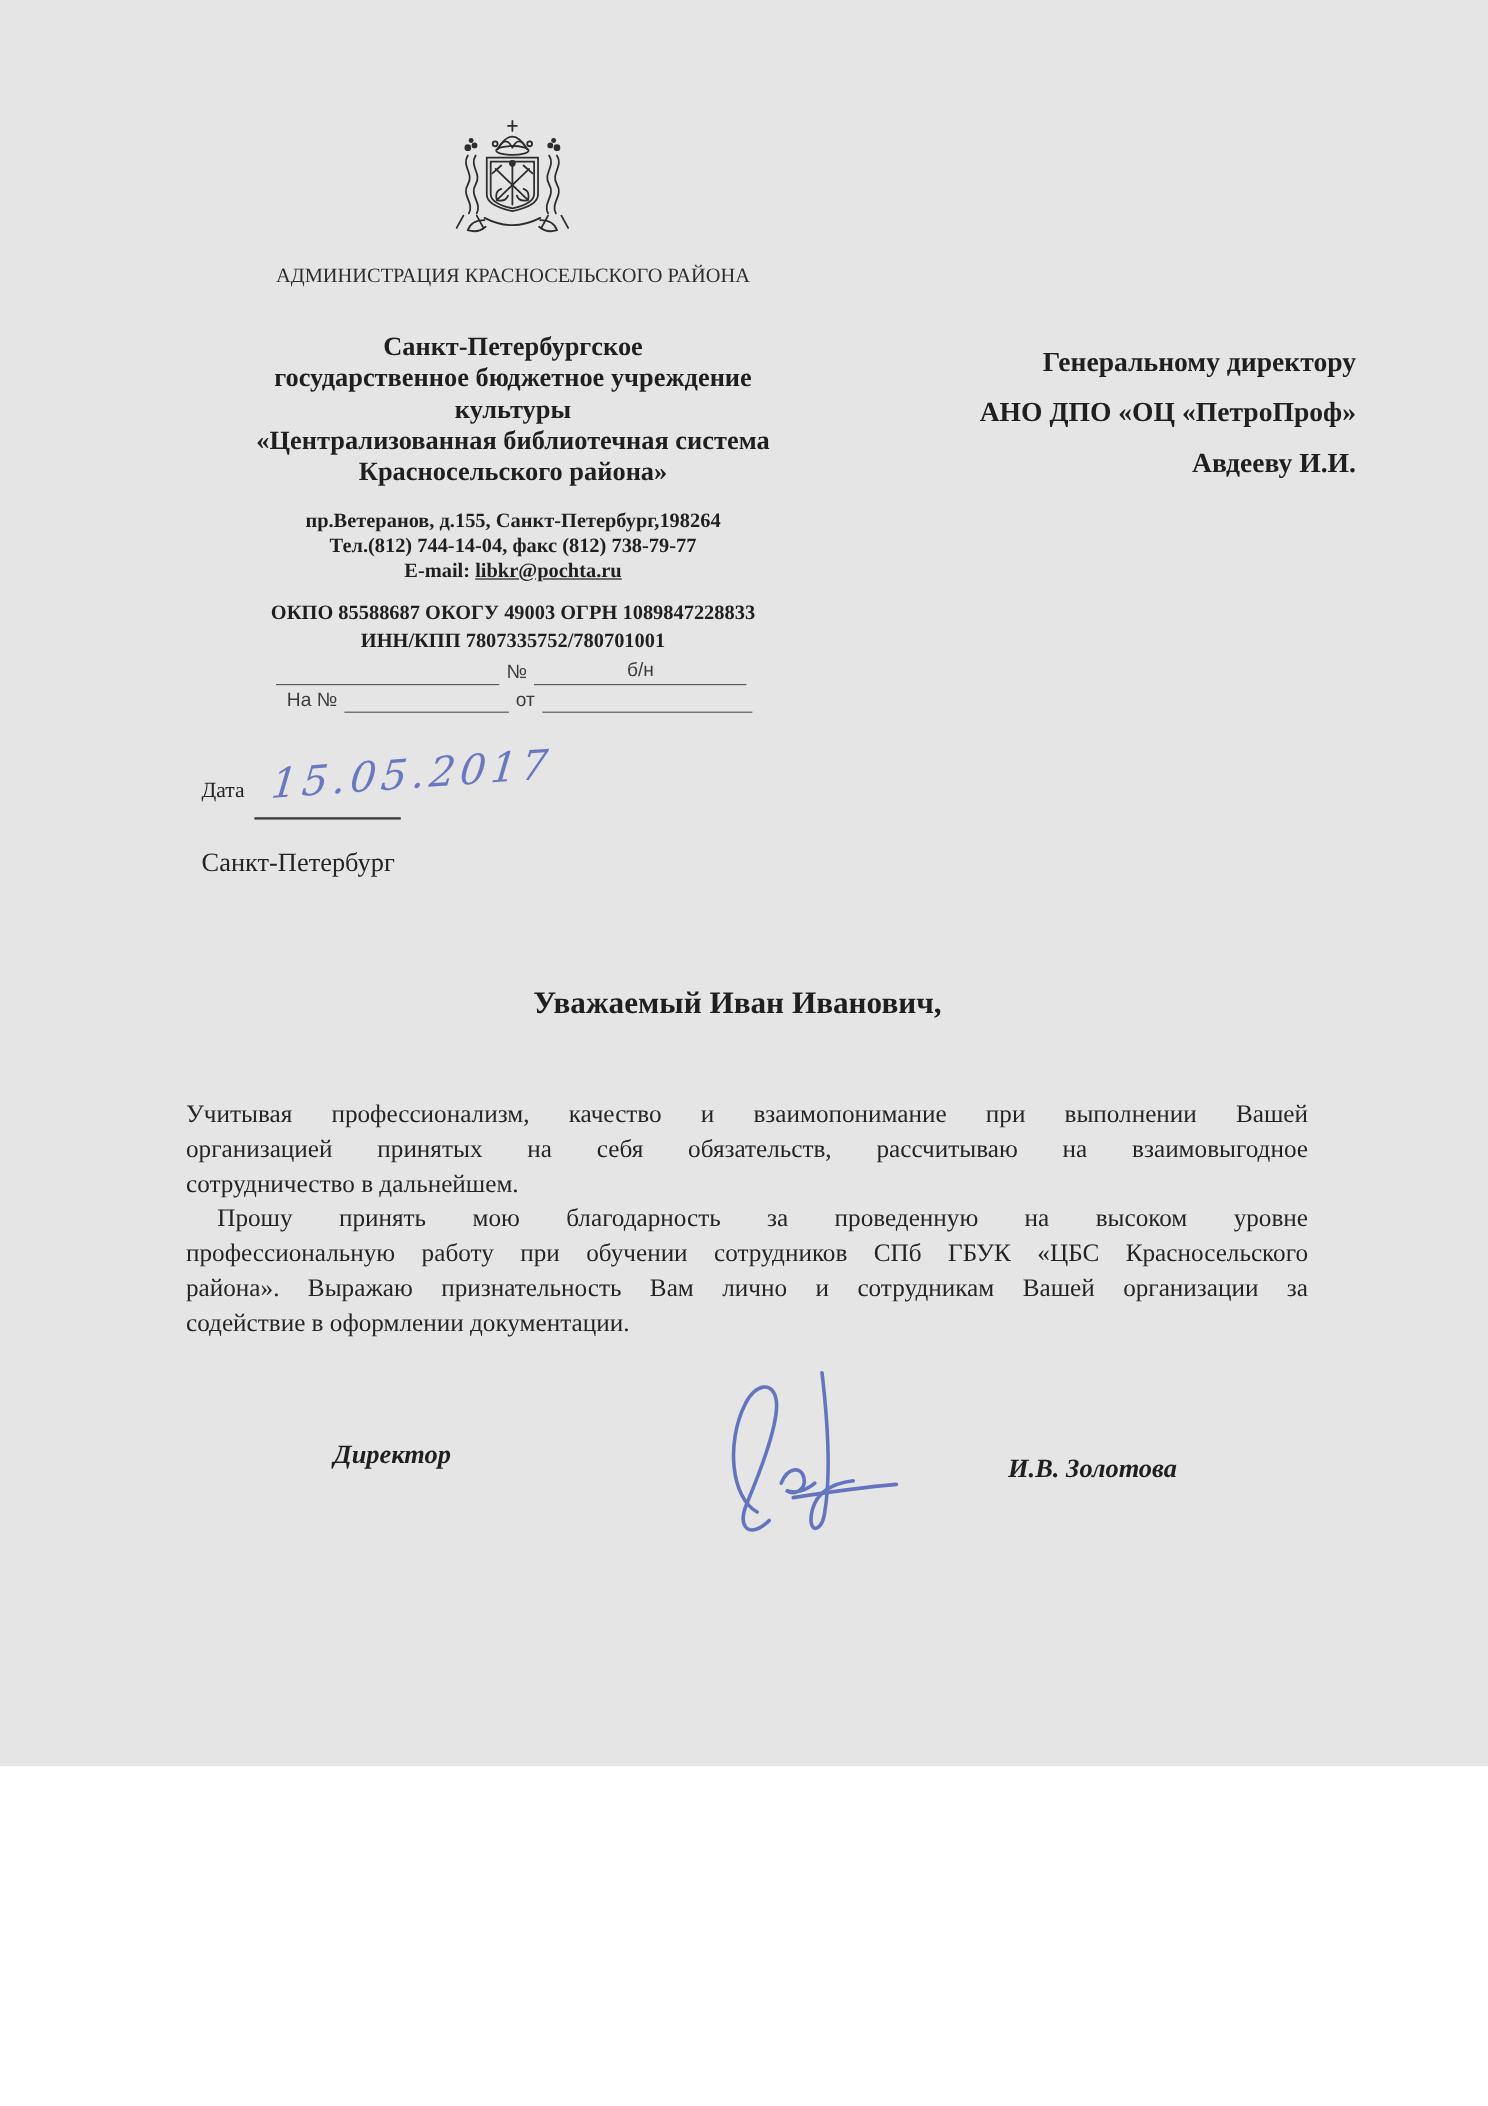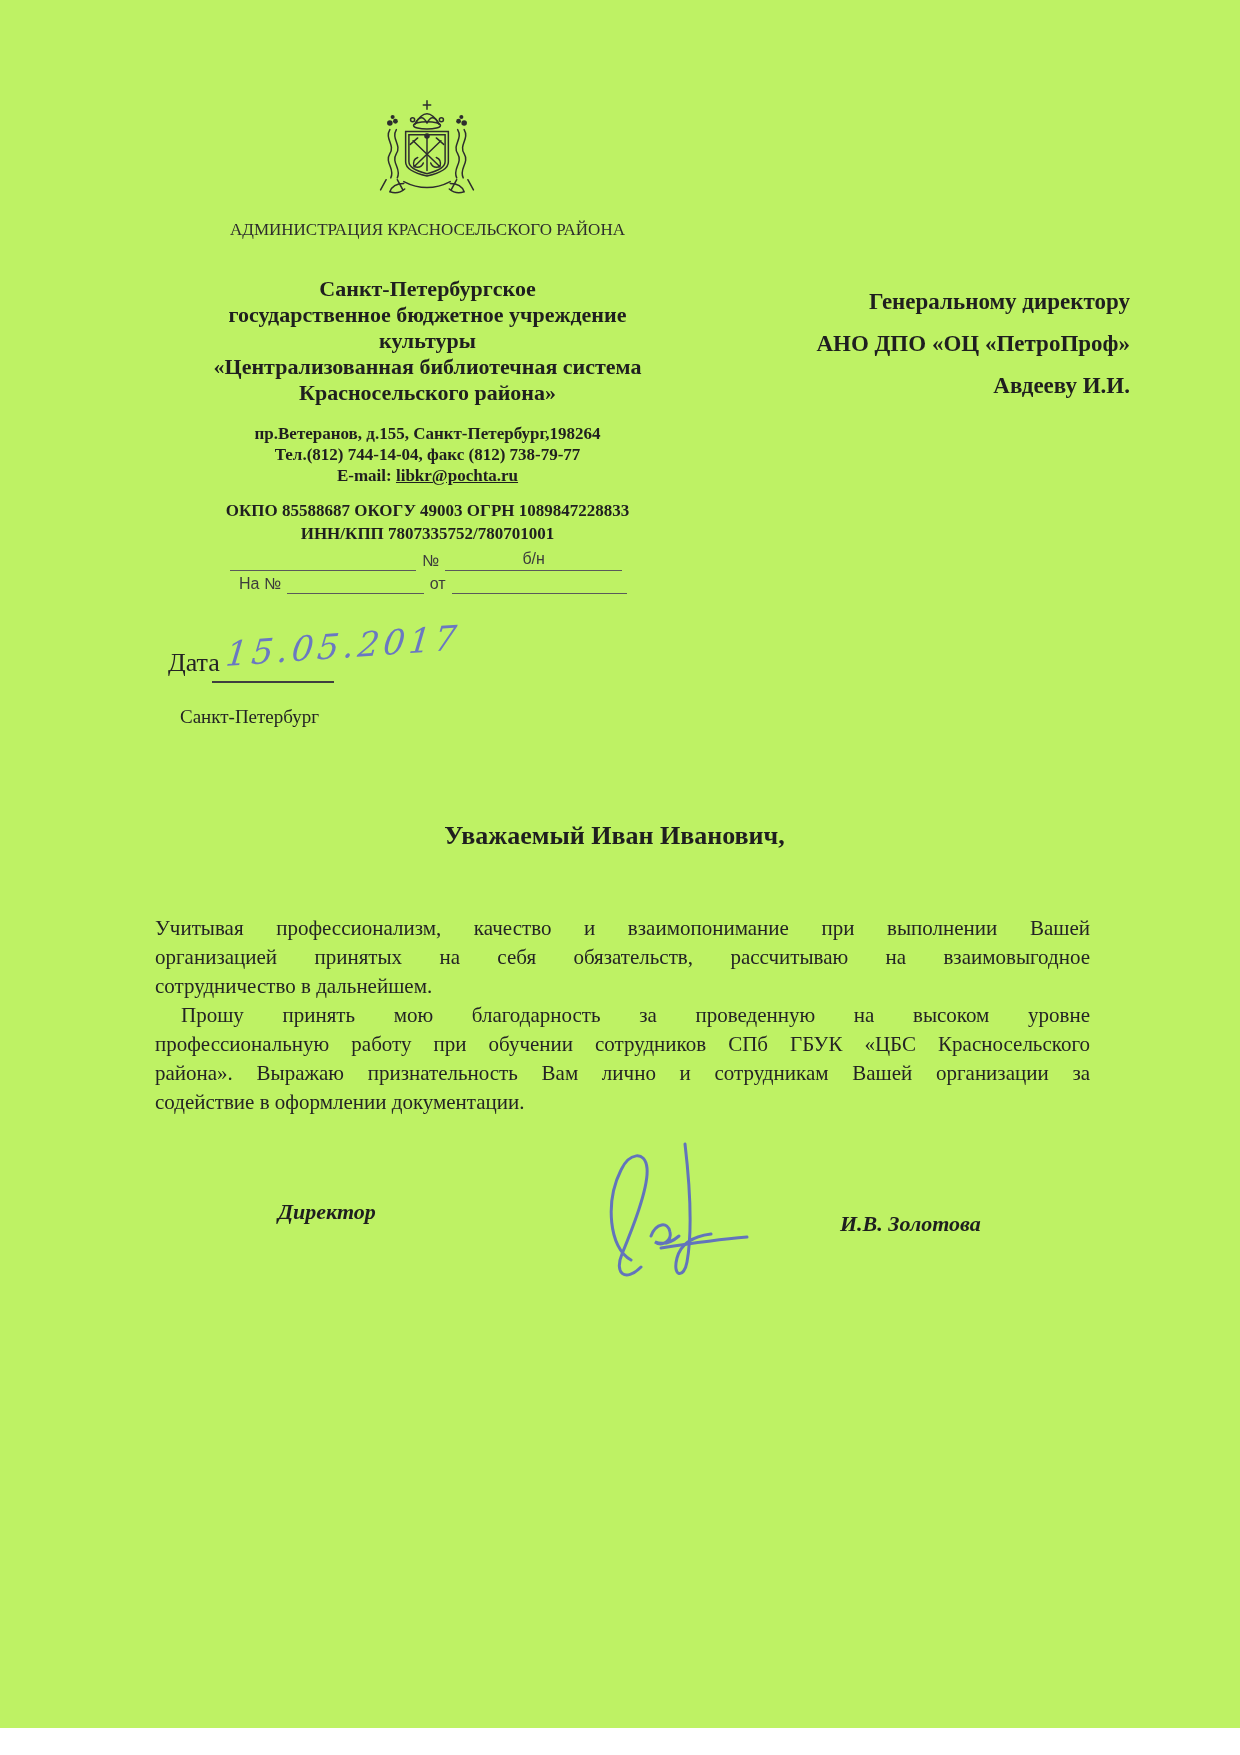--- a/index.html
+++ b/index.html
@@ -1,18 +1,18 @@
 <!DOCTYPE html>
 <html><head>
 <meta charset="utf-8">
 <title>Document</title>
 <style>
   html,body{margin:0;padding:0;background:#ffffff;}
   .page{
-    position:relative;width:1240px;height:1728px;background:#bef264;overflow:hidden;
+    position:relative;width:1240px;height:1472px;background:#e5e5e5;overflow:hidden;
     font-family:"Liberation Serif",serif;color:#242424;
   }
   
   .emblem{position:absolute;left:370px;top:98px;width:114px;height:104px;}
   .admin-block{position:absolute;left:115px;top:219px;width:625px;text-align:center;
     font-size:17px;line-height:22px;color:#2d2d2d;}
   .org-block{position:absolute;left:115px;top:276px;width:625px;text-align:center;
     font-size:22px;line-height:26px;font-weight:bold;color:#1f1f1f;}
   .addr-block{position:absolute;left:115px;top:423px;width:625px;text-align:center;
     font-size:17px;line-height:21px;font-weight:bold;color:#1f1f1f;}
@@ -28,26 +28,26 @@
   .frow1{left:230px;top:549px;width:397px;}
   .frow2{left:233px;top:572px;width:394px;}
   .fline{display:inline-block;border-bottom:1.5px solid #5a5a5a;height:20px;}
   .frow1 .seg1{width:186px;}
   .frow1 .seg2{width:177px;text-align:center;}
   .frow2 .seg1{width:138px;}
   .frow2 .seg2{width:177px;}
   .flabel{padding:0 6px 1px 6px;white-space:nowrap;}
   .fval{font-style:normal;}
   
-  .date-label{position:absolute;left:168px;top:648px;font-size:26px;color:#242424;}
+  .date-label{position:absolute;left:168px;top:648px;font-size:18px;color:#242424;}
   .date-underline{position:absolute;left:212px;top:681px;width:122px;height:2px;background:#3f3f3f;}
   .date-hand{position:absolute;left:224px;top:634px;font-size:34px;font-style:italic;
     font-family:"DejaVu Serif",serif;letter-spacing:4px;color:#6a78c2;
     transform:rotate(-4deg) skewX(-10deg);transform-origin:left bottom;}
-  .city{position:absolute;left:180px;top:706px;font-size:19px;color:#242424;}
+  .city{position:absolute;left:168px;top:706px;font-size:22px;color:#242424;}
   
   .salutation{position:absolute;left:147px;top:821px;width:935px;text-align:center;
     font-size:26px;font-weight:bold;color:#1f1f1f;}
   .body-text{position:absolute;left:155px;top:884px;width:935px;font-size:21px;color:#242424;}
   .para .line{height:29px;line-height:29px;}
   .just{text-align:justify;text-align-last:justify;}
   .indent{text-indent:26px;}
   .p2{margin-top:30px;}
   
   .sig-title{position:absolute;left:246px;top:1199px;font-size:22px;font-weight:bold;

